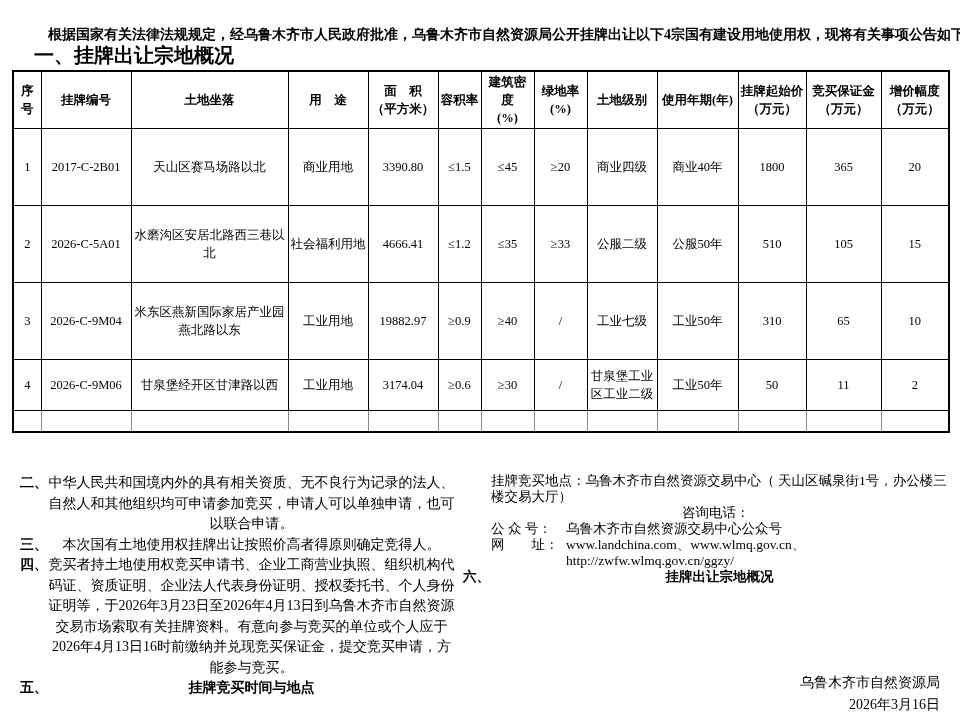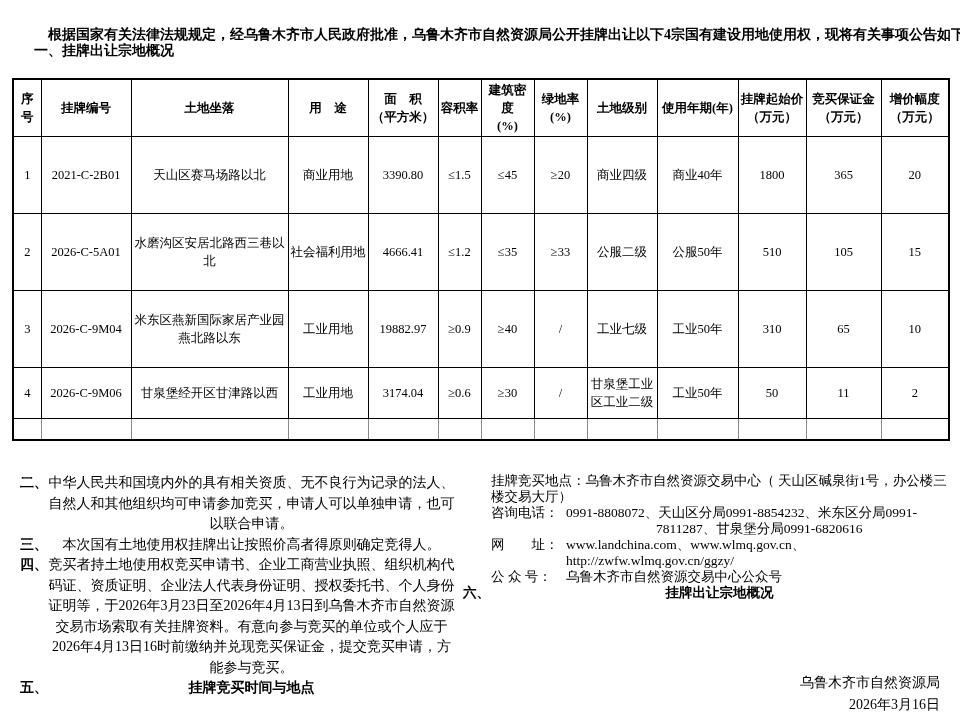--- a/index.html
+++ b/index.html
@@ -1,21 +1,21 @@
 <!DOCTYPE html>
 <html><head>
 <meta charset="utf-8">
 <style>
   html,body{margin:0;padding:0;background:#fff;overflow:hidden;}
   .page{position:relative;width:960px;height:720px;background:#ffffff;color:#000;
         font-family:"Liberation Serif","DejaVu Serif",serif;}
   .intro{position:absolute;top:12px;left:20px;width:930px;font-weight:bold;
          font-size:14px;text-indent:2em;white-space:nowrap;}
-  .sec1{position:absolute;top:42px;left:34px;font-weight:bold;font-size:14px;}
-  table.parcel{position:absolute;top:78px;left:12px;width:936px;border-collapse:collapse;
+  .sec1{position:absolute;top:42px;left:34px;font-weight:bold;font-size:20px;}
+  table.parcel{position:absolute;top:70px;left:12px;width:936px;border-collapse:collapse;
          table-layout:fixed;border:2px solid #000;}
   .parcel th,.parcel td{border:1px solid #000;text-align:center;vertical-align:middle;
          padding:1px 2px;font-size:12.5px;overflow:hidden;line-height:1.45;}
   .parcel thead th{font-weight:bold;white-space:pre-line;height:48px;}
   .parcel tr.r-tall td{height:74px;}
   .parcel tr.r-short td{height:48px;}
   .parcel tr.spacer td{height:18px;border-color:#8a8a8a;border-bottom:1px solid #555;}
   .cols{position:absolute;top:473px;left:20px;width:928px;display:flex;gap:8px;}
   .col-left{width:435px;font-size:14px;line-height:20.5px;}
   .col-right{flex:1;font-size:13.5px;line-height:16px;position:relative;}
@@ -75,21 +75,21 @@
 （万元）</th>
         <th>竞买保证金
 （万元）</th>
         <th>增价幅度
 （万元）</th>
       </tr>
     </thead>
     <tbody>
       <tr class="r-tall">
         <td>1</td>
-        <td>2021-C-2B01</td>
+        <td>2017-C-2B01</td>
         <td>天山区赛马场路以北</td>
         <td>商业用地</td>
         <td>3390.80</td>
         <td>≤1.5</td>
         <td>≤45</td>
         <td>≥20</td>
         <td>商业四级</td>
         <td>商业40年</td>
         <td>1800</td>
         <td>365</td>
@@ -176,36 +176,32 @@
       <div class="note">
         <span class="lbl">五、</span>
         <div class="txt bold">挂牌竞买时间与地点</div>
       </div>
     </div>
 
     <div class="col-right">
       <div class="hang">挂牌竞买地点：乌鲁木齐市自然资源交易中心（ 天山区碱泉街1号，办公楼三楼交易大厅）</div>
       <div class="kv">
         <span class="klabel">咨询电话：</span>
-        <div class="kval">
-          <div class="nowrap">0991-8808072、天山区分局0991-8854232、米东区分局0991-</div>
-          <div class="nowrap indent90">7811287、甘泉堡分局0991-6820616</div>
-        </div>
+      </div>
+      <div class="kv">
+        <span class="klabel">公 众 号：</span>
+        <div class="kval">乌鲁木齐市自然资源交易中心公众号</div>
       </div>
       <div class="kv">
         <span class="klabel">网　　址：</span>
         <div class="kval">
           <div class="nowrap">www.landchina.com、www.wlmq.gov.cn、</div>
           <div class="nowrap">http://zwfw.wlmq.gov.cn/ggzy/</div>
         </div>
       </div>
-      <div class="kv">
-        <span class="klabel">公 众 号：</span>
-        <div class="kval">乌鲁木齐市自然资源交易中心公众号</div>
-      </div>
       <div class="note">
         <span class="lbl">六、</span>
         <div class="txt bold">挂牌出让宗地概况</div>
       </div>
     </div>
 
   </div>
 
   <div class="rfooter">
     <div>乌鲁木齐市自然资源局</div>

